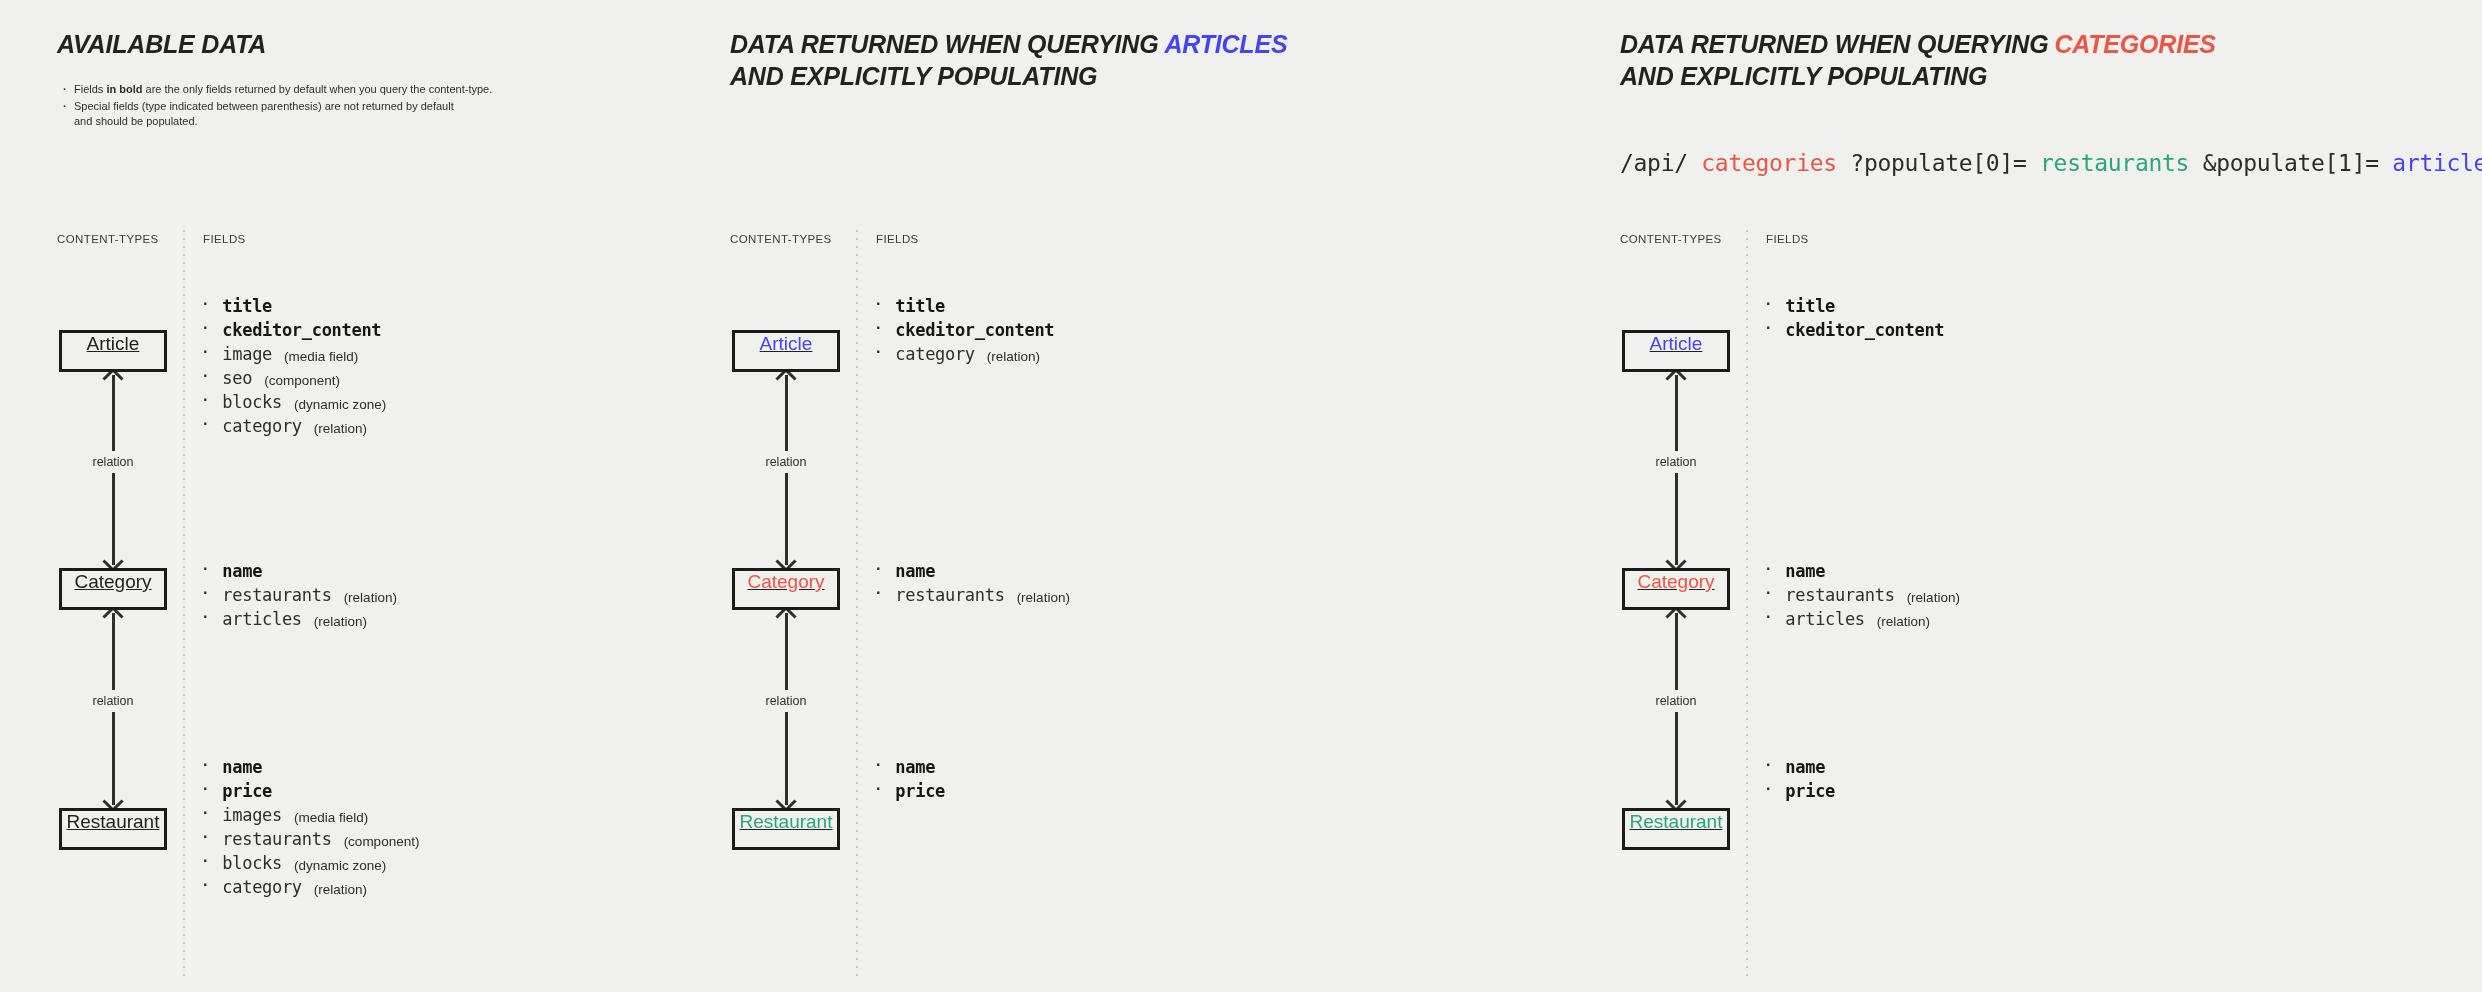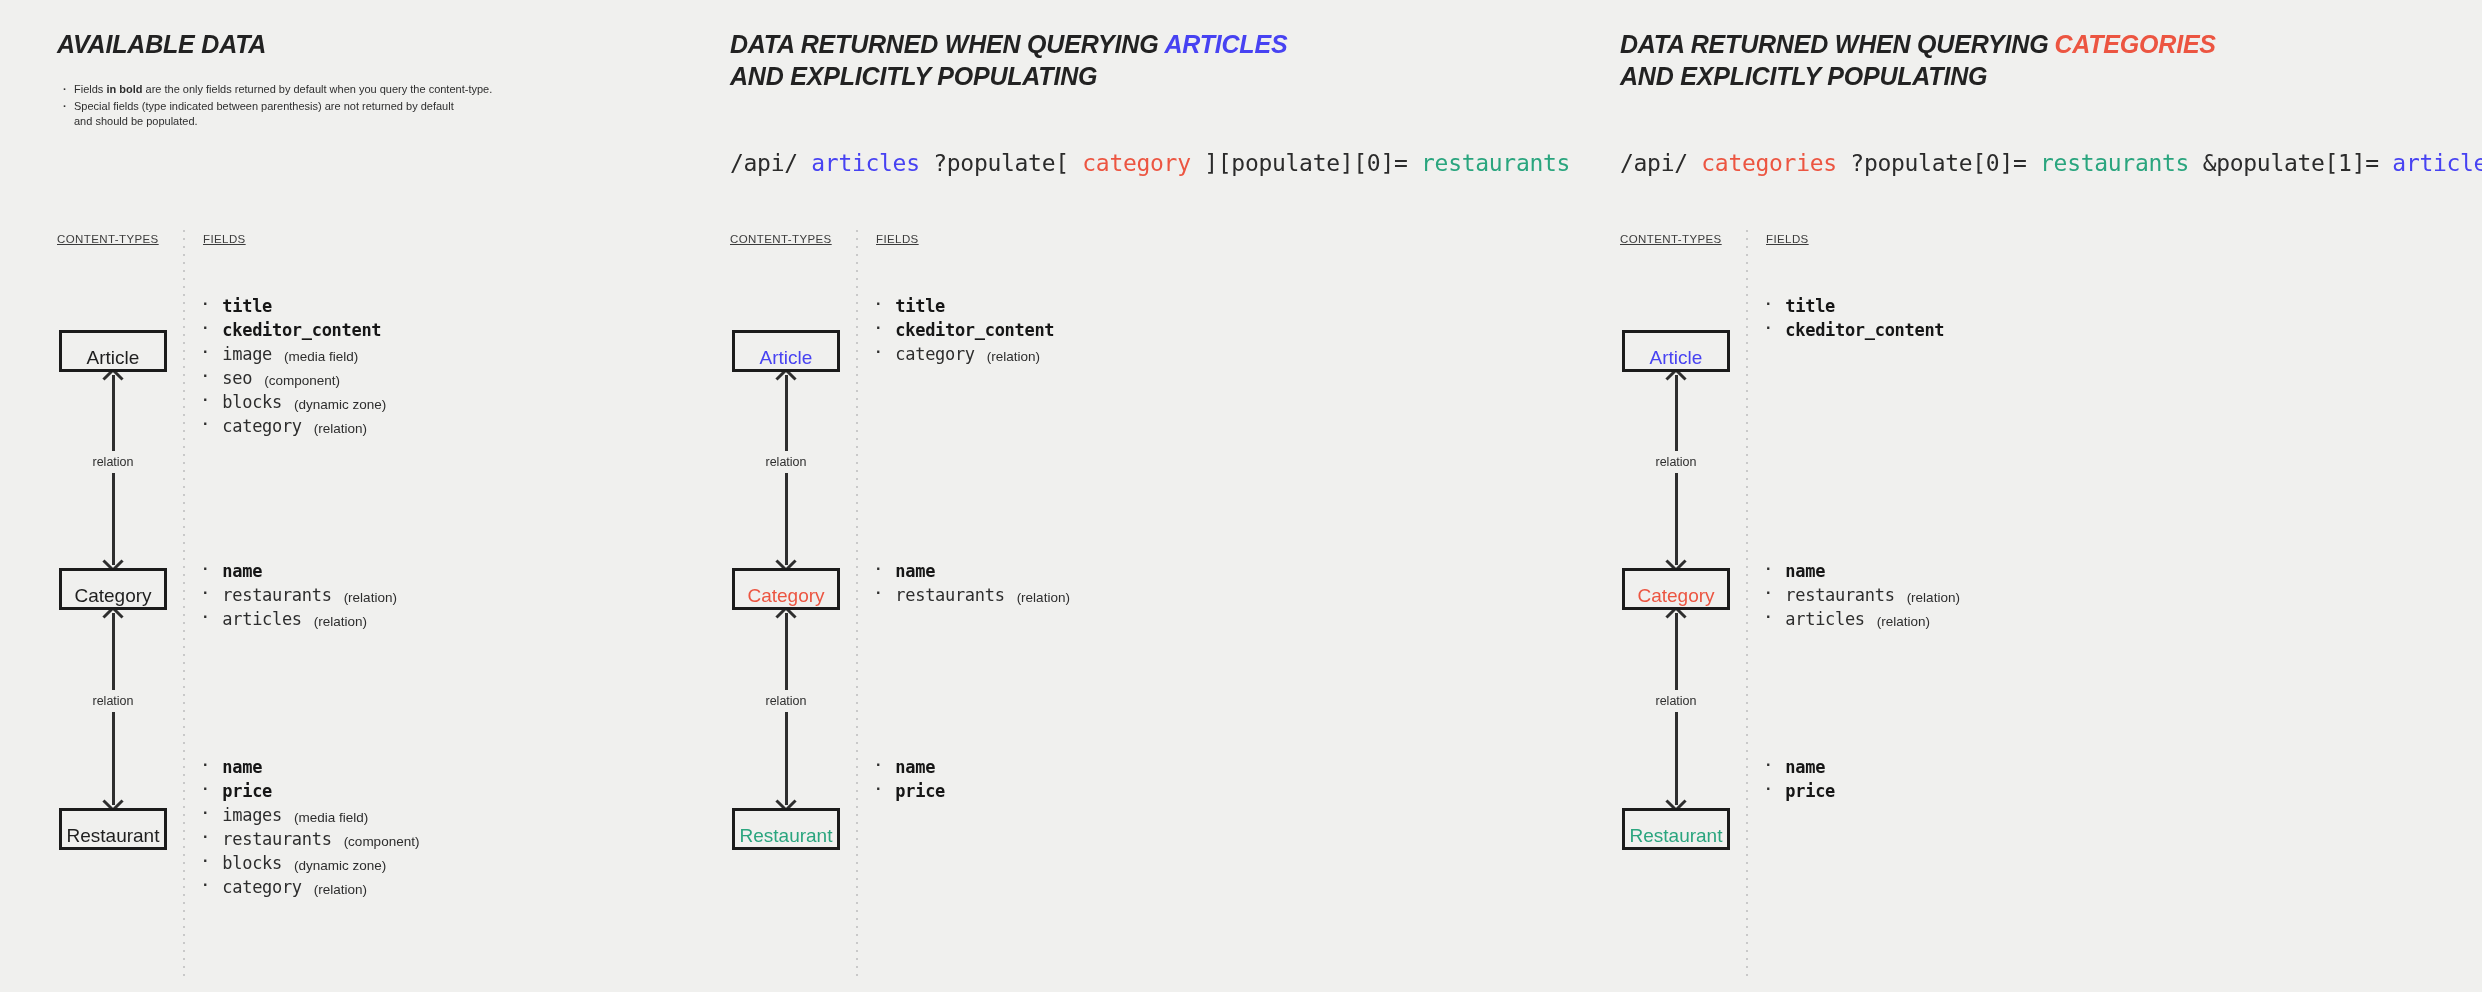--- a/index.html
+++ b/index.html
@@ -36,33 +36,33 @@
   .api-path{
     position:absolute;top:150px;left:2px;white-space:nowrap;
     font-family:"DejaVu Sans Mono","Liberation Mono",monospace;
     font-size:23px;letter-spacing:-0.3px;color:#2b2b2b;
   }
   .seg{color:#2b2b2b}
   .seg.c-blue{color:var(--blue)} .seg.c-red{color:var(--red)} .seg.c-green{color:var(--green)}
 
   .diagram{position:absolute;left:0;top:0;width:100%;height:100%}
   .col-header{
-    position:absolute;top:233px;font-size:11.5px;letter-spacing:0.4px;color:var(--muted);white-space:nowrap;text-decoration:underline;
+    position:absolute;top:233px;font-size:11.5px;letter-spacing:0.4px;color:var(--muted);white-space:nowrap;
   }
   .col-header.ct{left:2px}
   .col-header.fl{left:148px}
   .divider{
     position:absolute;left:128px;top:230px;height:746px;width:2px;
     background-image:repeating-linear-gradient(to bottom,var(--divider) 0 2.5px,transparent 2.5px 8px);
   }
 
   .ct-box{
     position:absolute;left:4px;width:108px;height:42px;
     border:3px solid #1b1b1b;background:var(--bg);
-    display:flex;align-items:flex-end;justify-content:center;z-index:2;
+    display:flex;align-items:flex-start;justify-content:center;z-index:2;text-decoration:underline;
   }
   .ct-label{font-size:19px;color:#222;white-space:nowrap}
   .c-blue{color:var(--blue)} .c-red{color:var(--red)} .c-green{color:var(--green)} .c-plain{color:inherit}
 
   .connector{position:absolute;left:58px;width:0;z-index:1}
   .connector .line{position:absolute;left:-1.5px;top:3px;bottom:3px;width:3px;background:var(--line)}
   .head{position:absolute;left:0;width:15px;height:15px;border:0 solid var(--line)}
   .head.up{top:-1px;transform:translateX(-50%) rotate(45deg);border-top-width:3px;border-left-width:3px}
   .head.down{bottom:-1px;transform:translateX(-50%) rotate(45deg);border-right-width:3px;border-bottom-width:3px}
   .rel-label{
@@ -206,33 +206,20 @@
   </div>
 </div>
   </div>
 </section>
 
 <section class="panel" id="panel-articles">
   <h2 class="panel-title">
     <span class="t-line"><span>DATA RETURNED WHEN QUERYING</span><span class="hl c-blue">ARTICLES</span></span>
     <span class="t-line">AND EXPLICITLY POPULATING</span>
   </h2>
-  <div class="api-path">
-  <span class="seg">/api/</span>
-
-  <span class="seg c-blue">articles</span>
-
-  <span class="seg">?populate[</span>
-
-  <span class="seg c-red">category</span>
-
-  <span class="seg">][populate][0]=</span>
-
-  <span class="seg c-green">restaurants</span>
-</div>
   <div class="diagram">
     <span class="col-header ct">CONTENT-TYPES</span>
     <span class="col-header fl">FIELDS</span>
     <span class="divider"></span>
 
     <div class="ct-box" style="top:330px">
       <span class="ct-label c-blue">Article</span>
     </div>
     <div class="connector" style="top:372px;height:196px">
       <span class="line"></span>

